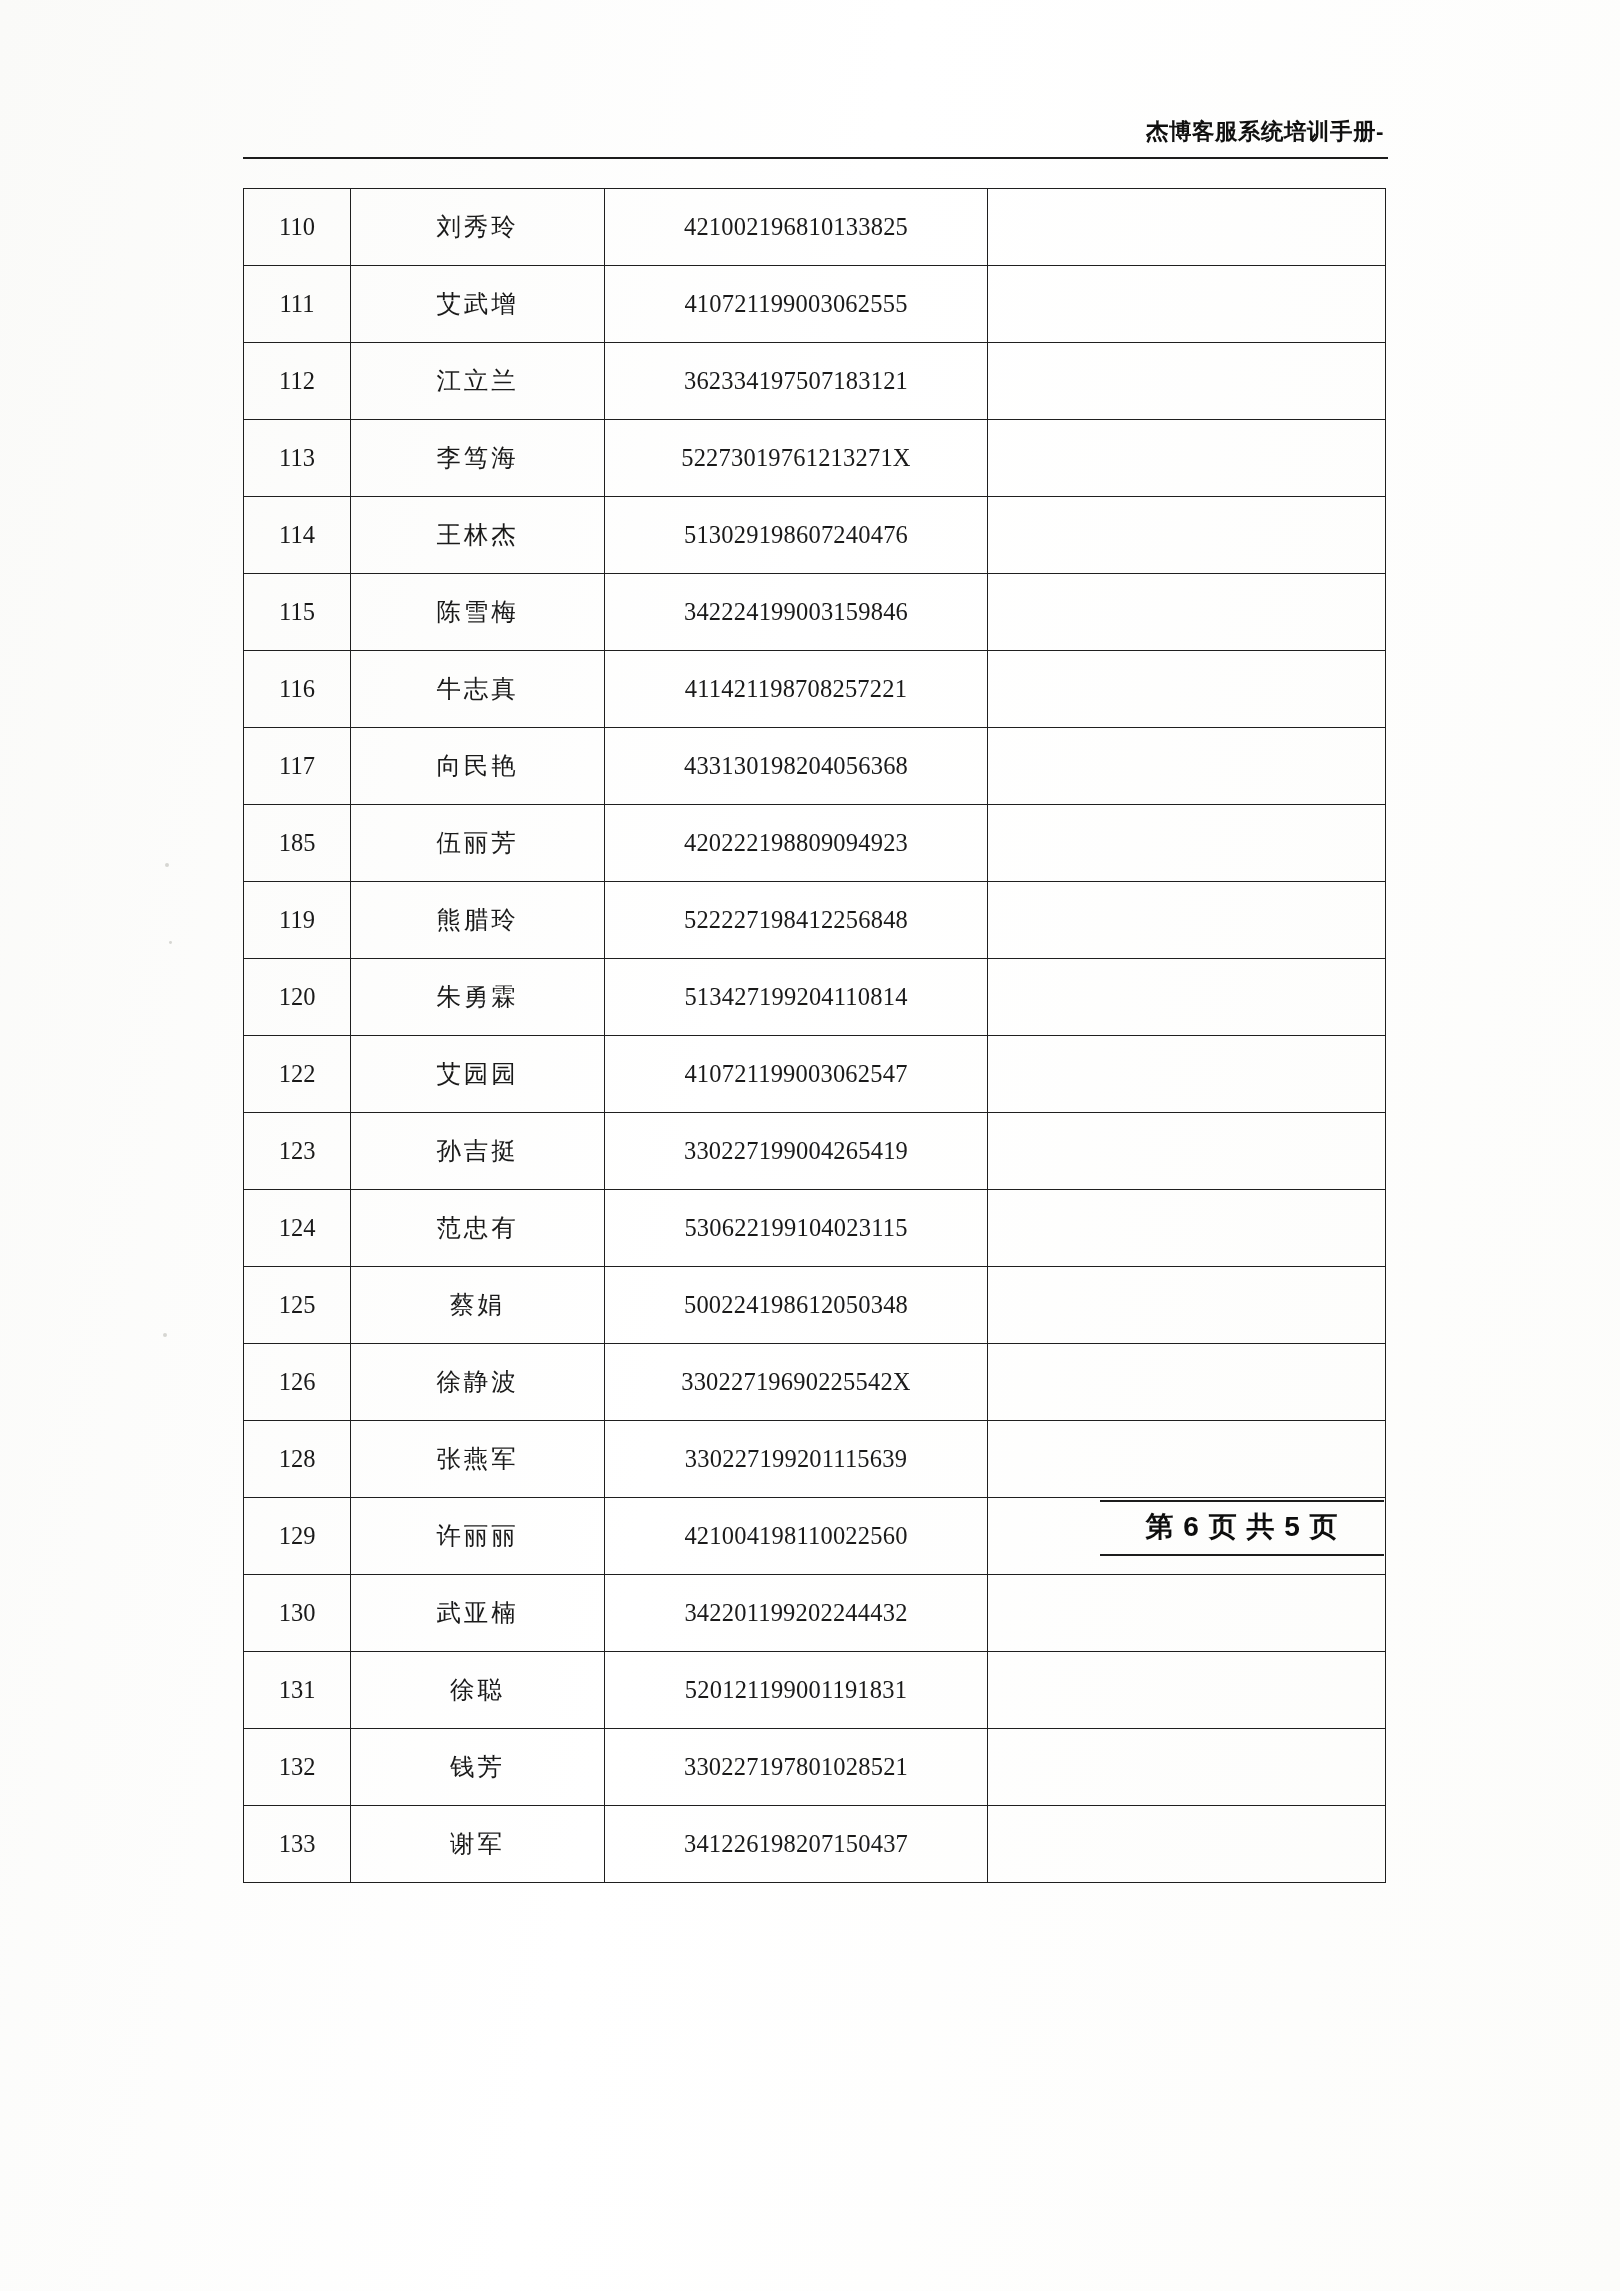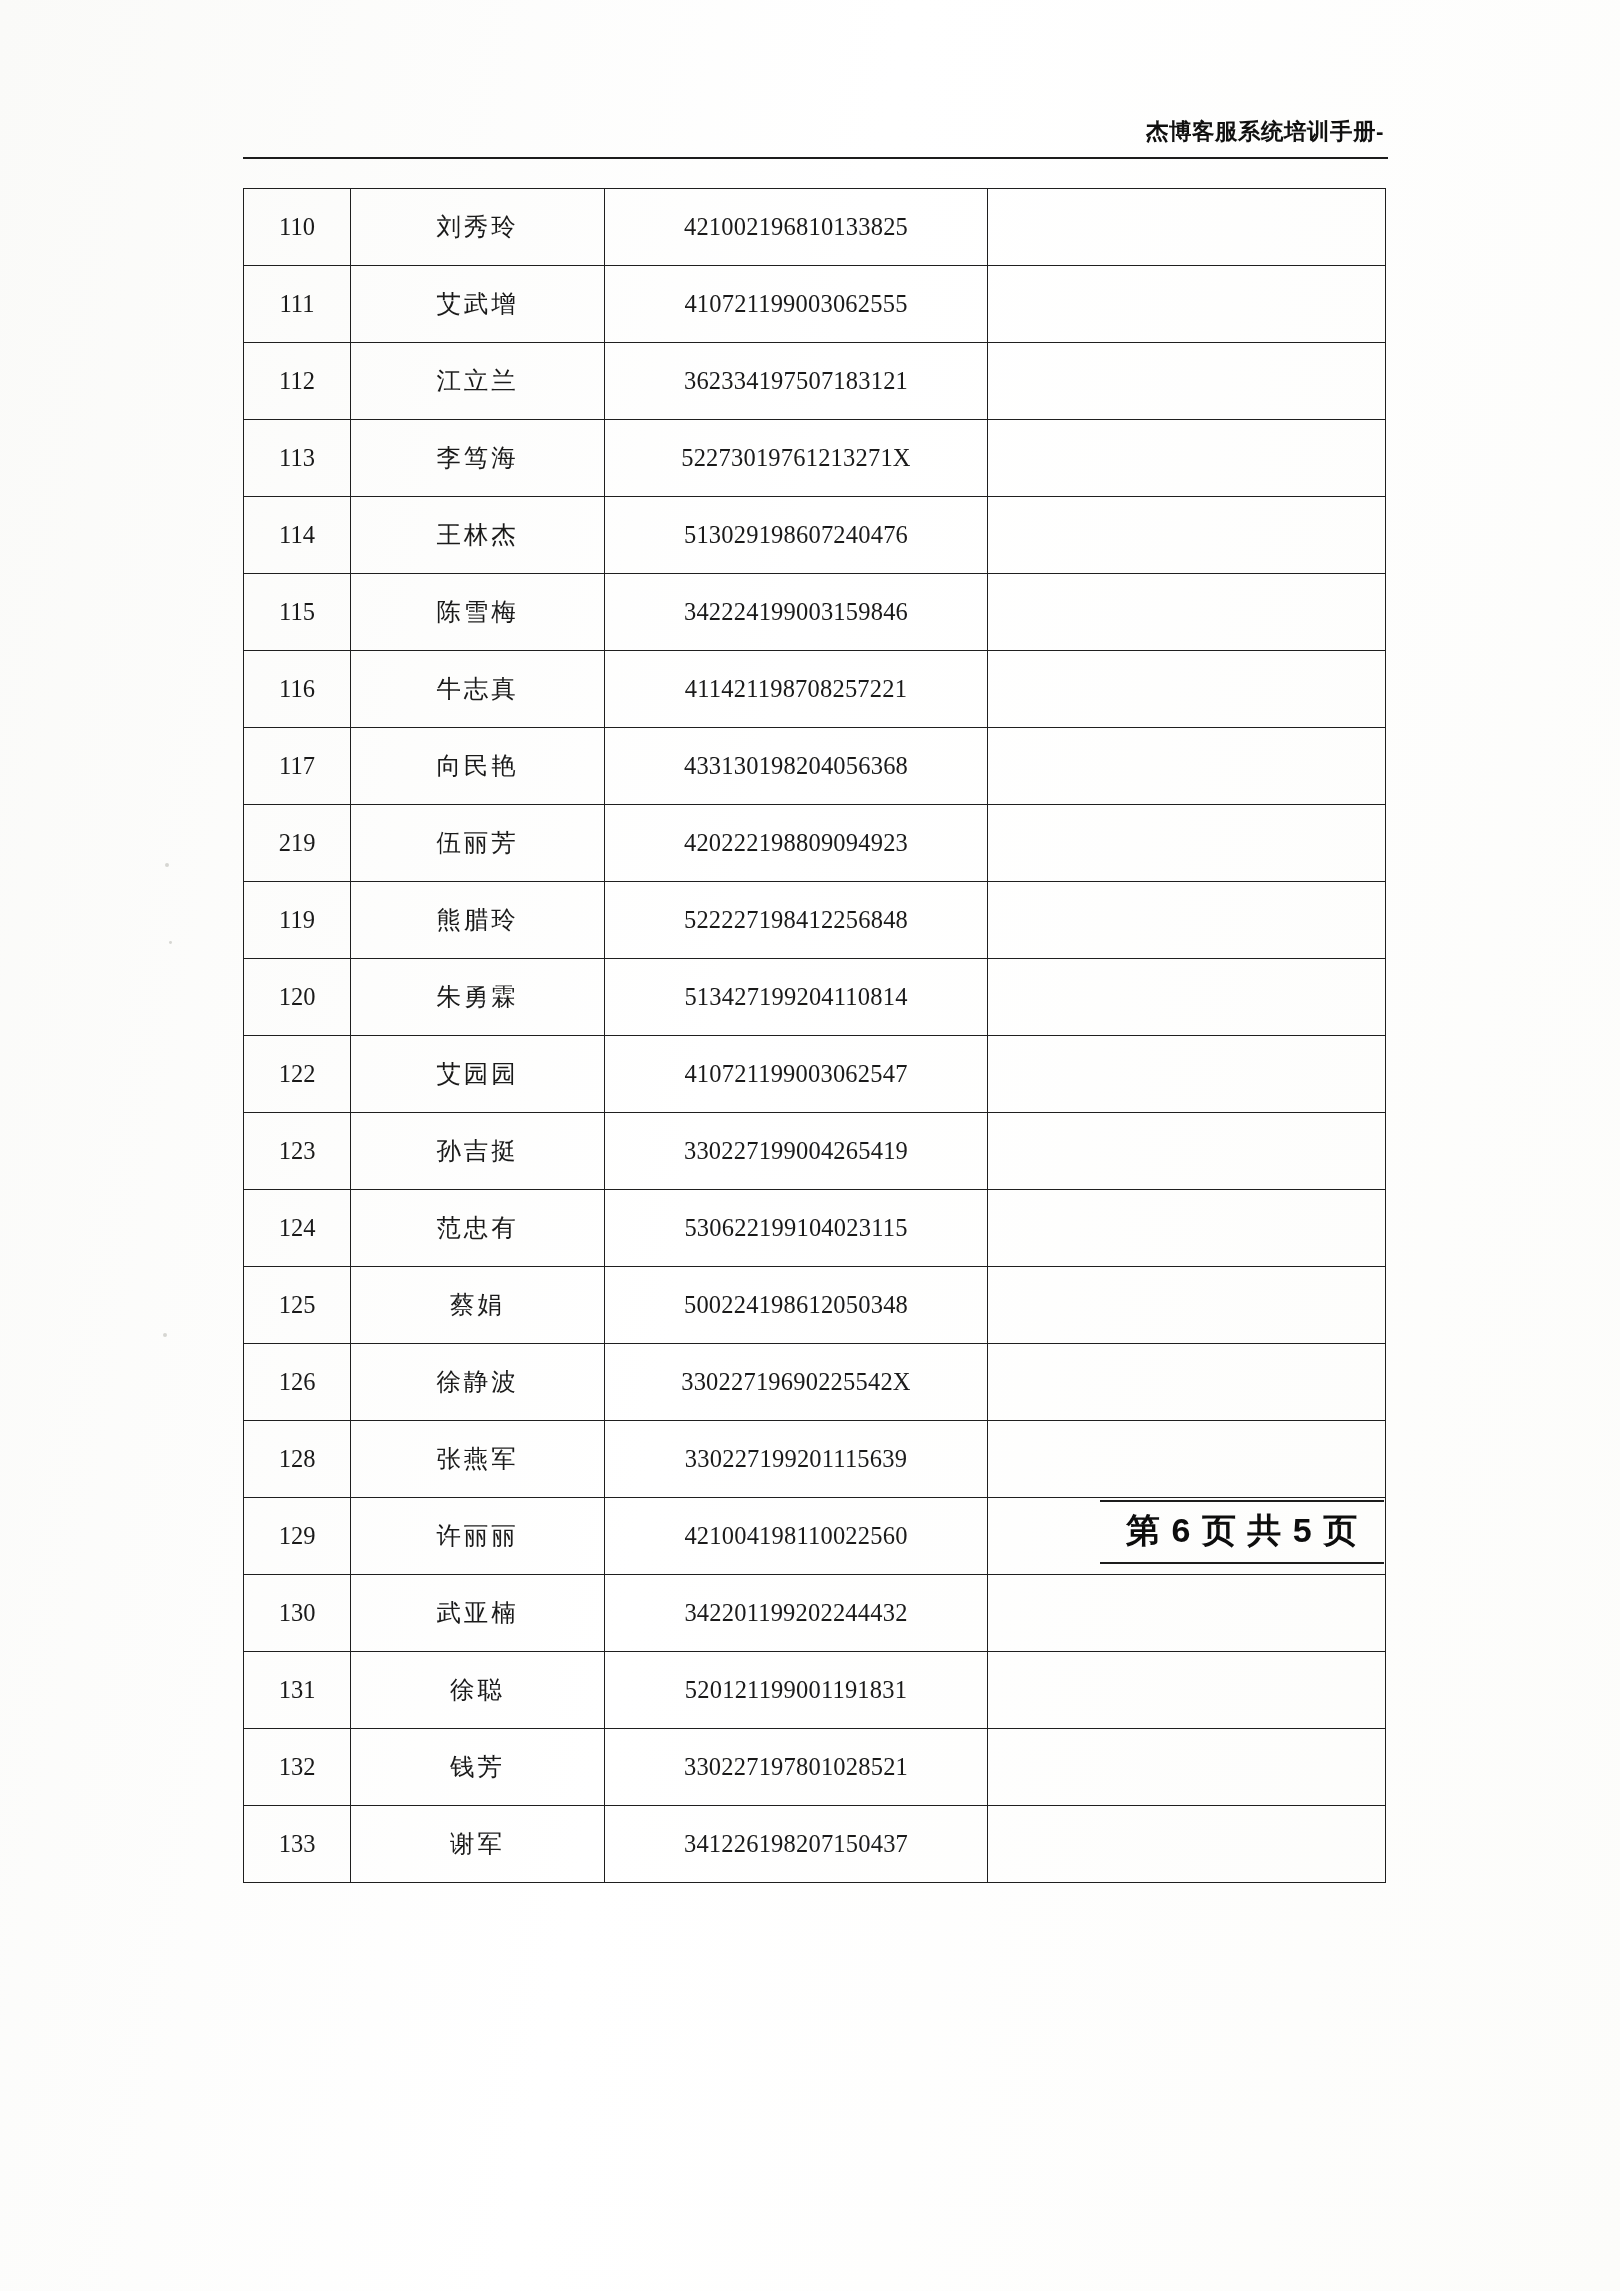--- a/index.html
+++ b/index.html
@@ -93,21 +93,21 @@
     width: 397px;
   }
   .footer {
     position: absolute;
     right: 3.9px;
     top: 1384px;
     width: 284px;
     text-align: center;
     font-family: "Liberation Sans", sans-serif;
     font-weight: bold;
-    font-size: 34px;
+    font-size: 28px;
     color: #0d0d0d;
     border-top: 2px solid #1c1c1c;
     border-bottom: 2px solid #1c1c1c;
     padding: 5.9px 0 7.8px 0;
     letter-spacing: 1px;
   }
   .speck {
     position: absolute;
     background: #c9c9c4;
     border-radius: 50%;
@@ -174,21 +174,21 @@
             <td class="col-id">411421198708257221</td>
             <td class="col-blank"></td>
           </tr>
           <tr>
             <td class="col-index">117</td>
             <td class="col-name">向民艳</td>
             <td class="col-id">433130198204056368</td>
             <td class="col-blank"></td>
           </tr>
           <tr>
-            <td class="col-index">219</td>
+            <td class="col-index">185</td>
             <td class="col-name">伍丽芳</td>
             <td class="col-id">420222198809094923</td>
             <td class="col-blank"></td>
           </tr>
           <tr>
             <td class="col-index">119</td>
             <td class="col-name">熊腊玲</td>
             <td class="col-id">522227198412256848</td>
             <td class="col-blank"></td>
           </tr>

